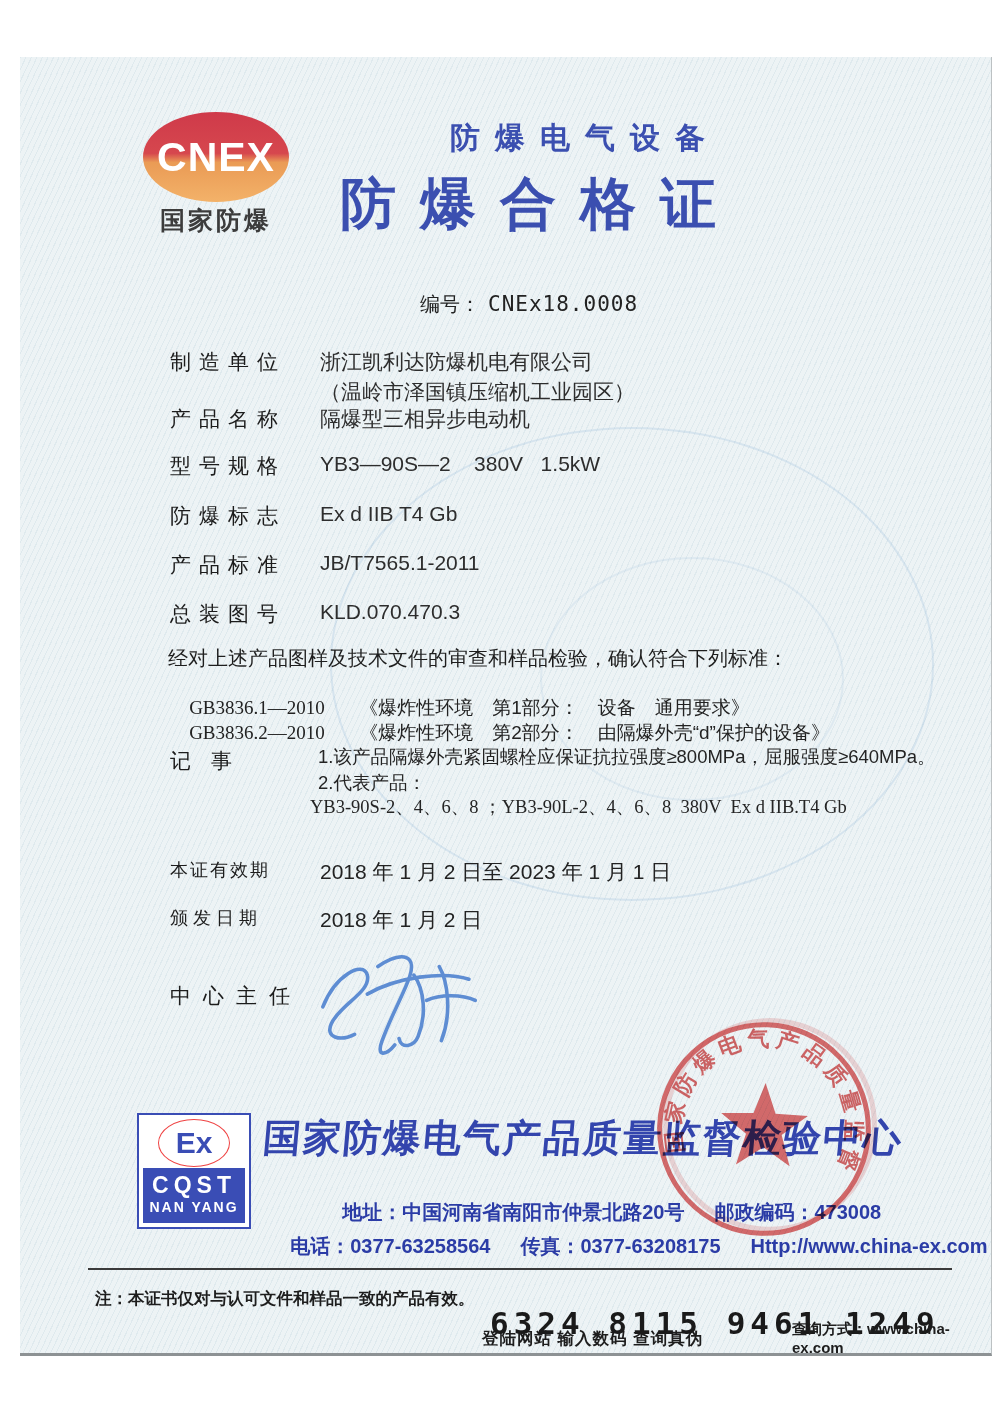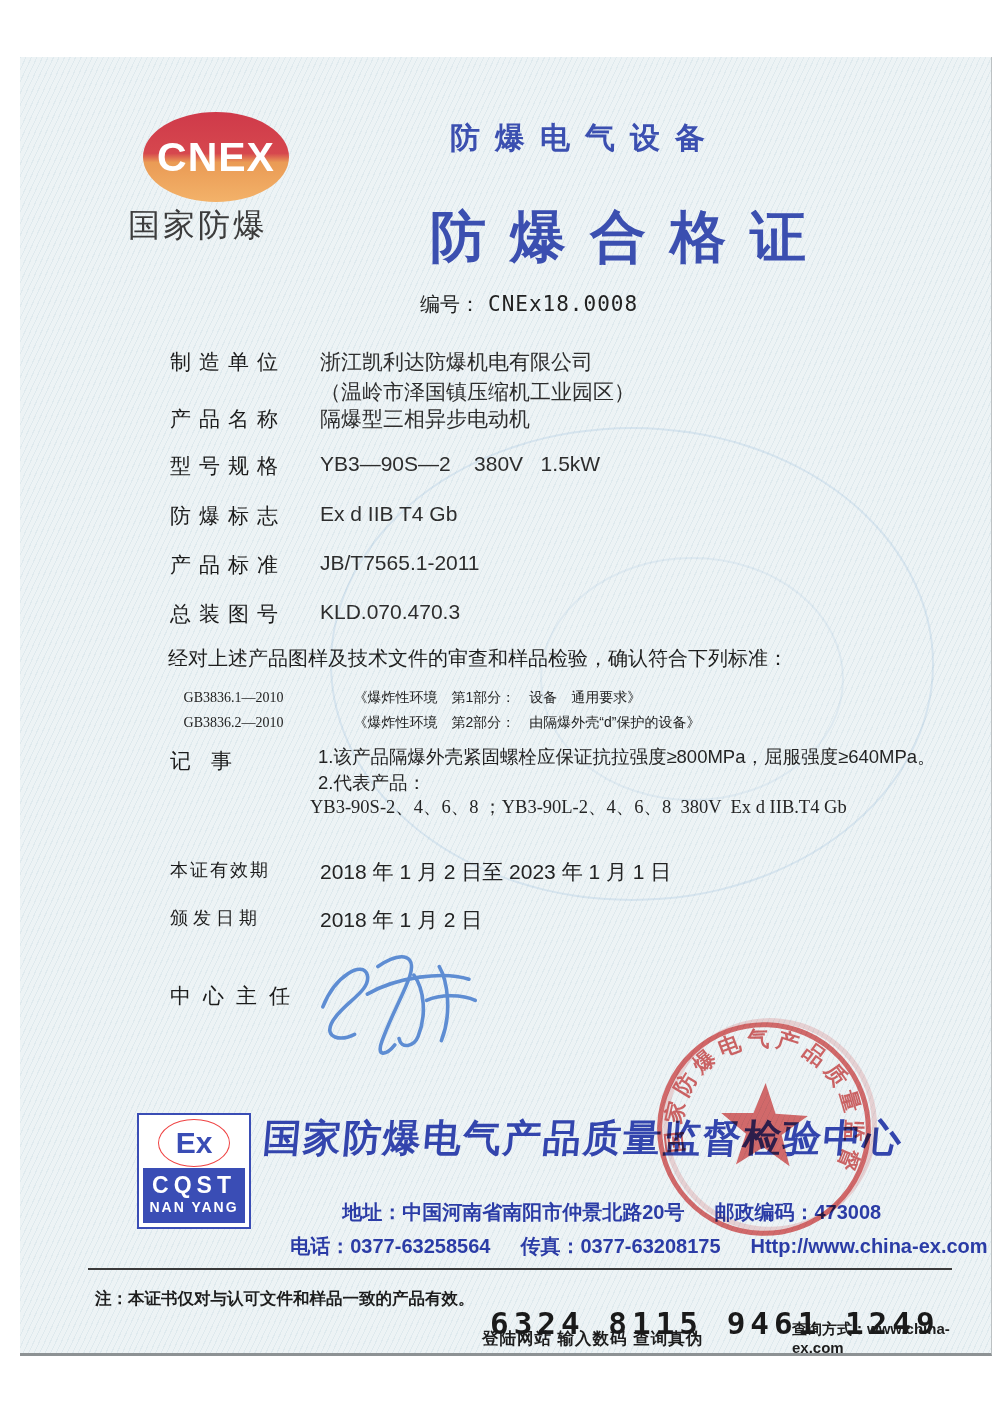--- a/index.html
+++ b/index.html
@@ -11,37 +11,37 @@
     border-right:1px solid #bcc1c3;border-bottom:3px solid #8d9294;padding-left:13px;}
 
   .wm1{position:absolute;left:310px;top:370px;width:600px;height:470px;border:2px solid rgba(125,170,210,0.20);border-radius:50%;}
   .wm2{position:absolute;left:520px;top:500px;width:300px;height:240px;border:2px solid rgba(125,170,210,0.13);border-radius:50%;}
 
   
   .cnex{position:absolute;left:123px;top:55px;width:146px;height:90px;border-radius:50%;
     background:linear-gradient(180deg,#cf3a4a 0%,#d6474e 46%,#ea9b55 56%,#f3b269 100%);
     display:flex;align-items:center;justify-content:center;}
   .cnex-t{color:#ffffff;font-weight:bold;font-size:41px;letter-spacing:1px;}
-  .cnex-c{position:absolute;left:108px;top:147px;width:176px;
-    font-size:32px;color:#3c3c3c;letter-spacing:3px;}
+  .cnex-c{position:absolute;left:108px;top:147px;width:176px;text-align:center;
+    font-size:25px;color:#3c3c3c;letter-spacing:3px;font-weight:bold;}
 
   .hdr-sub{position:absolute;left:340px;top:61px;width:450px;text-align:center;
     color:#3b4fb0;font-size:30px;font-weight:bold;letter-spacing:15px;}
-  .hdr-title{position:absolute;left:320px;top:110px;width:490px;text-align:right;
-    color:#3b4fb0;font-size:56px;font-weight:bold;letter-spacing:24px;margin-top:33px;}
+  .hdr-title{position:absolute;left:320px;top:110px;width:490px;text-align:left;
+    color:#3b4fb0;font-size:56px;font-weight:bold;letter-spacing:24px;}
 
   .serial{position:absolute;left:400px;top:234px;font-size:20px;color:#222222;}
   .serial-val{font-family:"DejaVu Sans Mono", monospace;font-size:21px;color:#222222;letter-spacing:1px;margin-left:8px;}
 
   .flabel{position:absolute;left:150px;font-size:21px;color:#1c1c1c;letter-spacing:8px;white-space:nowrap;}
   .fvalue{position:absolute;left:300px;font-size:21px;color:#2d2d2d;white-space:pre;}
   .t291{top:291px}.t321{top:321px}.t348{top:348px}.t395{top:395px}.t445{top:445px}.t494{top:494px}.t543{top:543px}
 
   .std-intro{position:absolute;left:148px;top:588px;font-size:20px;color:#1e1e1e;}
-  .std-row{position:absolute;left:148px;font-size:14px;color:#222222;white-space:pre;}
+  .std-row{position:absolute;left:148px;font-size:19px;color:#222222;white-space:pre;}
   .std-code{display:inline-block;width:170px;font-family:"Liberation Serif", serif;}
   .t615{top:616px}.t640{top:641px}
 
   .notes-label{position:absolute;left:150px;top:690px;font-size:21px;color:#1c1c1c;letter-spacing:20px;}
   .note{position:absolute;font-size:18.5px;color:#242424;white-space:pre;}
   .n1{left:298px;top:687px}.n2{left:298px;top:713px}.n3{left:290px;top:737px;font-family:"Liberation Serif", serif;}
 
   .vlabel{position:absolute;left:150px;font-size:18px;color:#1c1c1c;letter-spacing:2px;}
   .vvalue{position:absolute;left:300px;font-size:21px;color:#222222;white-space:pre;}
   .t801{top:801px}.t849{top:849px}

